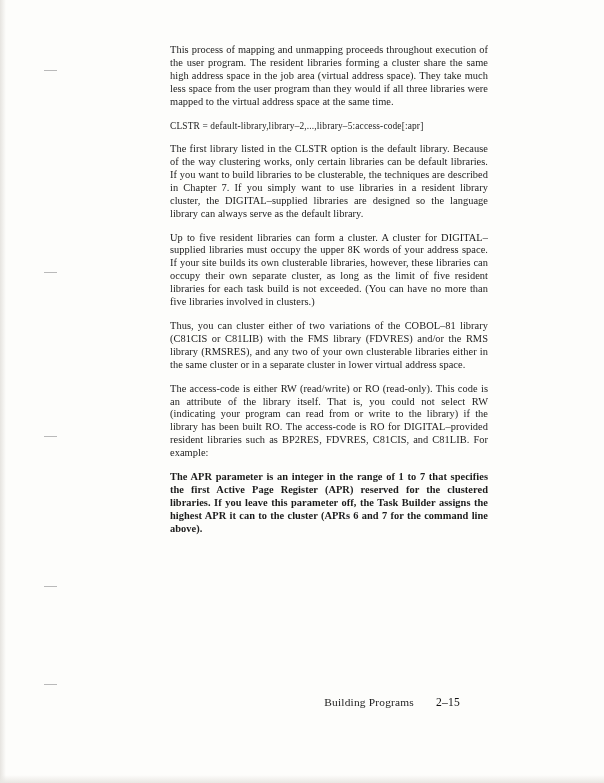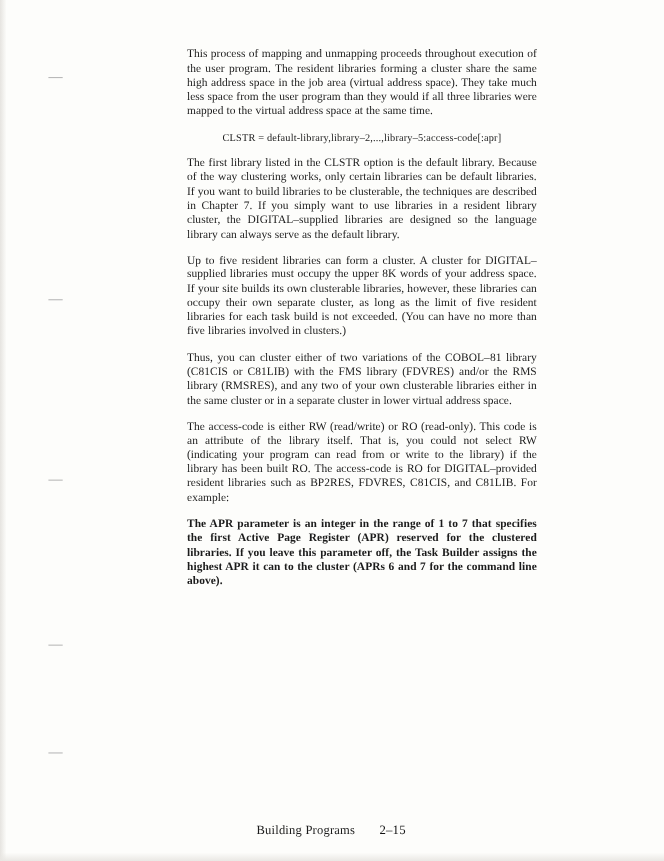--- a/index.html
+++ b/index.html
@@ -43,38 +43,37 @@
     font-weight: bold;
   }
   .code-line {
     margin: 0 0 11px 0;
     font-size: 9.4px;
     line-height: 12.6px;
     letter-spacing: 0.15px;
     color: #1b1b1b;
     font-family: "Liberation Serif", serif;
     white-space: nowrap;
-    text-align: center;
   }
   .code-mono {
     margin: 3px 0 16px 0;
     font-size: 8.2px;
     line-height: 12px;
     letter-spacing: 1.1px;
     color: #222;
     font-family: "Liberation Mono", monospace;
     white-space: nowrap;
   }
   .footer {
     position: absolute;
     left: 142px;
-    top: 748px;
+    top: 696px;
     width: 318px;
     display: flex;
-    justify-content: center;
+    justify-content: flex-end;
     align-items: baseline;
   }
   .footer-label {
     font-size: 11.4px;
     color: #1b1b1b;
     letter-spacing: 0.2px;
   }
   .footer-page {
     font-size: 11.6px;
     font-weight: normal;

